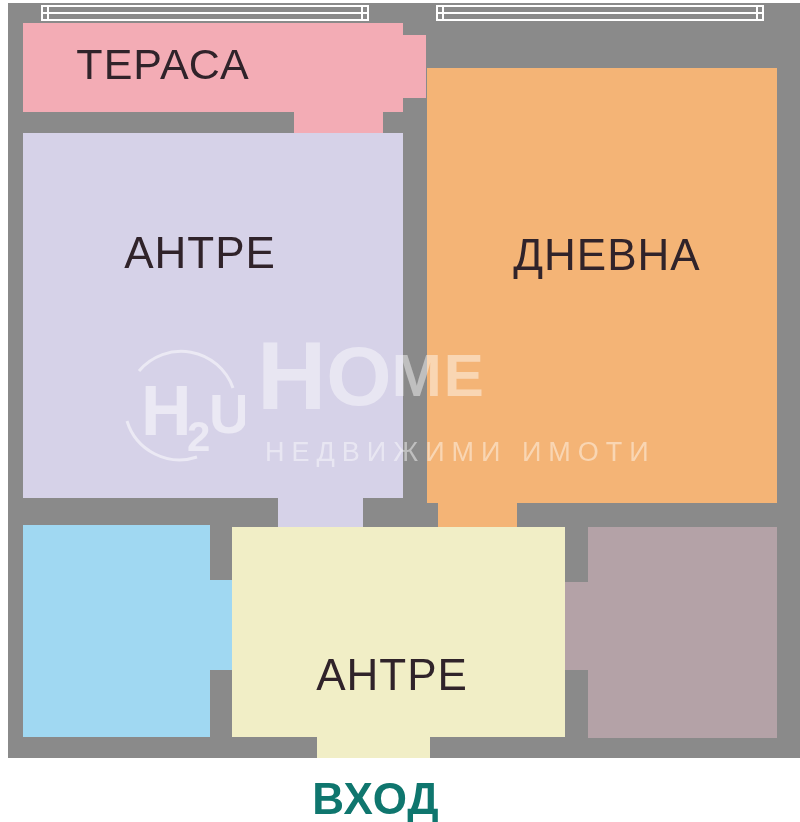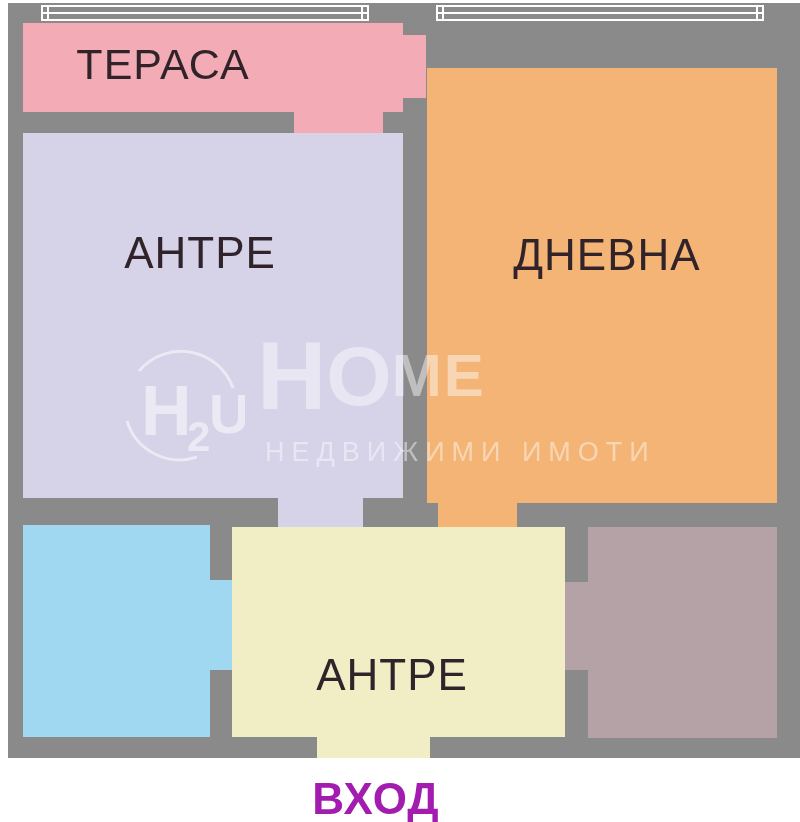--- a/index.html
+++ b/index.html
@@ -21,21 +21,21 @@
   .rail-line.l1{top:0;}
   .rail-line.l2{top:7px;}
   .rail-line.l3{top:14px;}
   .rail-post{position:absolute;top:0;bottom:0;width:4px;
     border-left:2px solid #ffffff;border-right:2px solid #ffffff;}
   .rail-post.left{left:-2px;}
   .rail-post.right{right:-2px;}
   .entrance-label{
     position:absolute;left:286px;top:776px;width:180px;height:46px;
     display:flex;align-items:center;justify-content:center;
-    font-size:44px;font-weight:bold;color:#a21caf;letter-spacing:1px;
+    font-size:44px;font-weight:bold;color:#0f766e;letter-spacing:1px;
   }
   
   .watermark{
     position:absolute;left:115px;top:335px;width:545px;height:145px;
     pointer-events:none;color:rgba(255,255,255,0.45);
   }
   .wm-logo{position:absolute;left:0;top:8px;}
   .wm-brand{
     position:absolute;left:142px;top:-14px;height:110px;
     display:flex;align-items:flex-end;font-weight:bold;white-space:nowrap;

